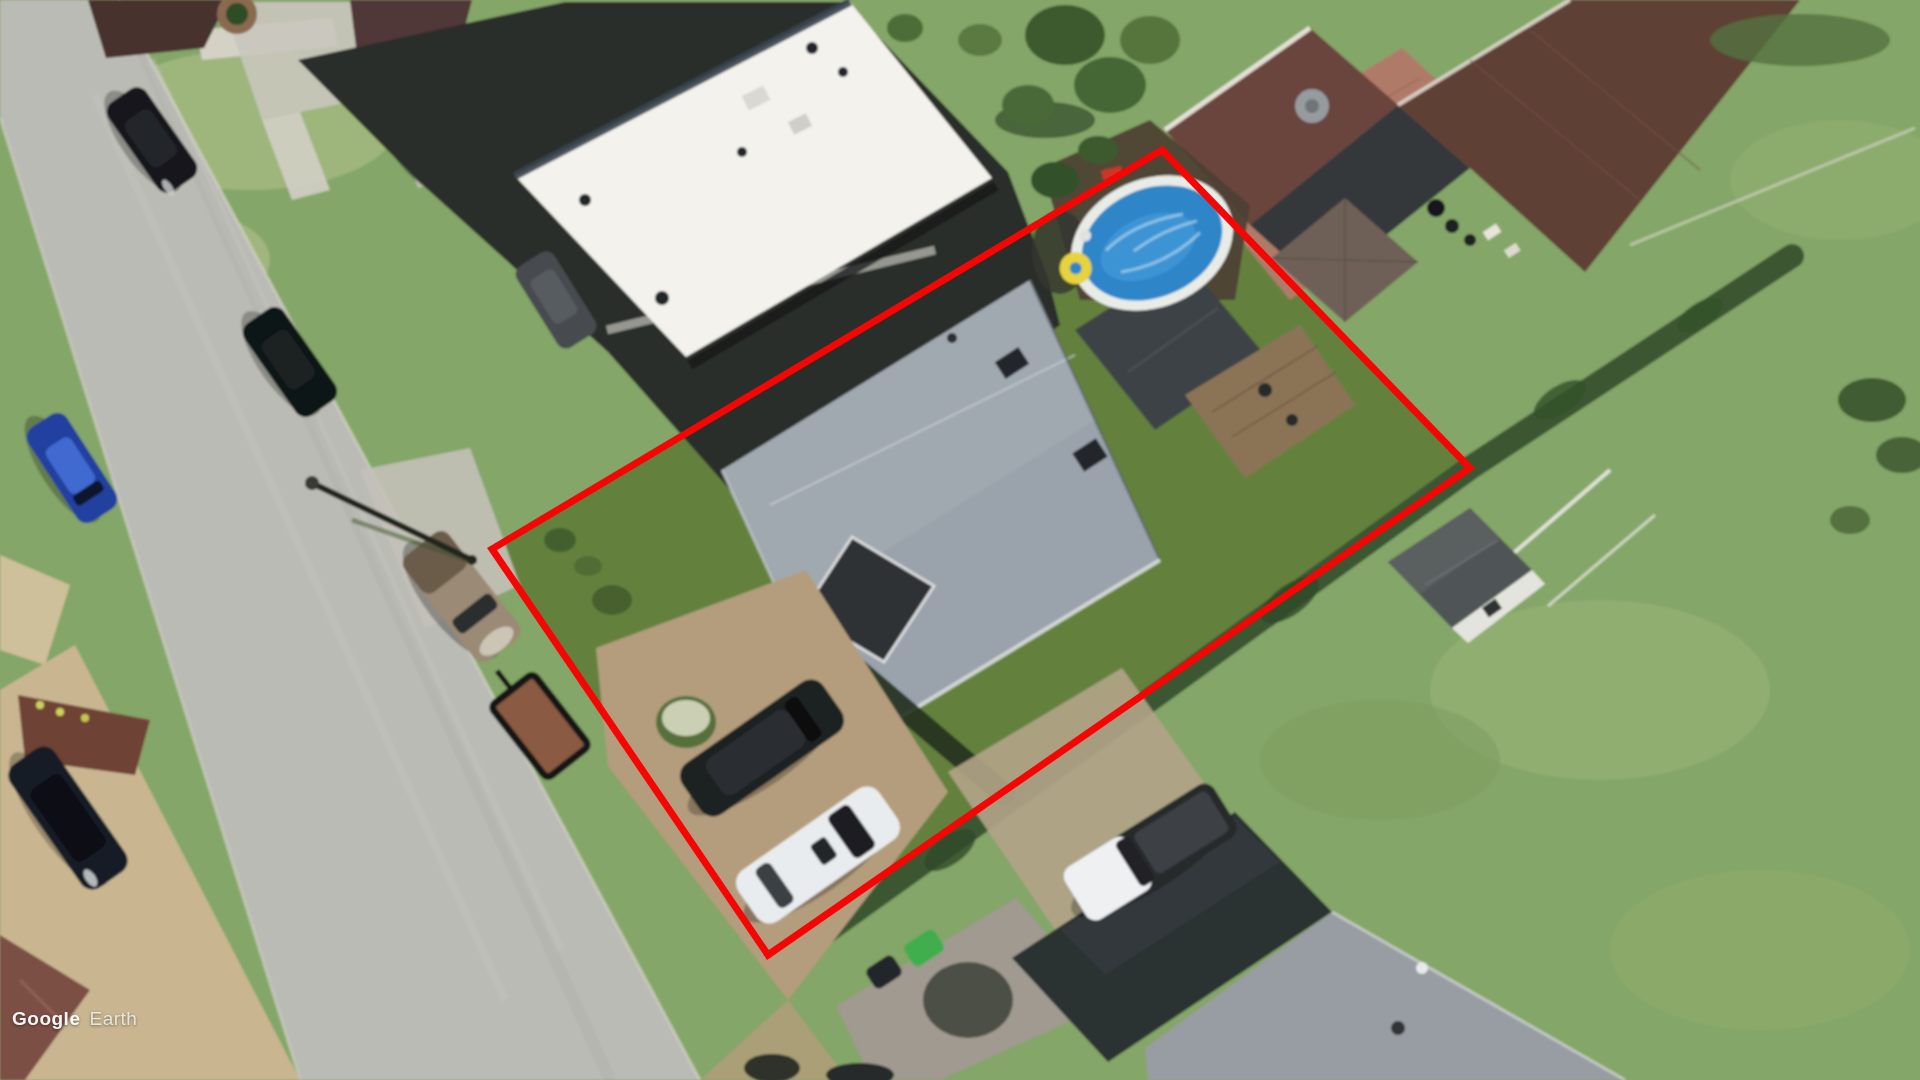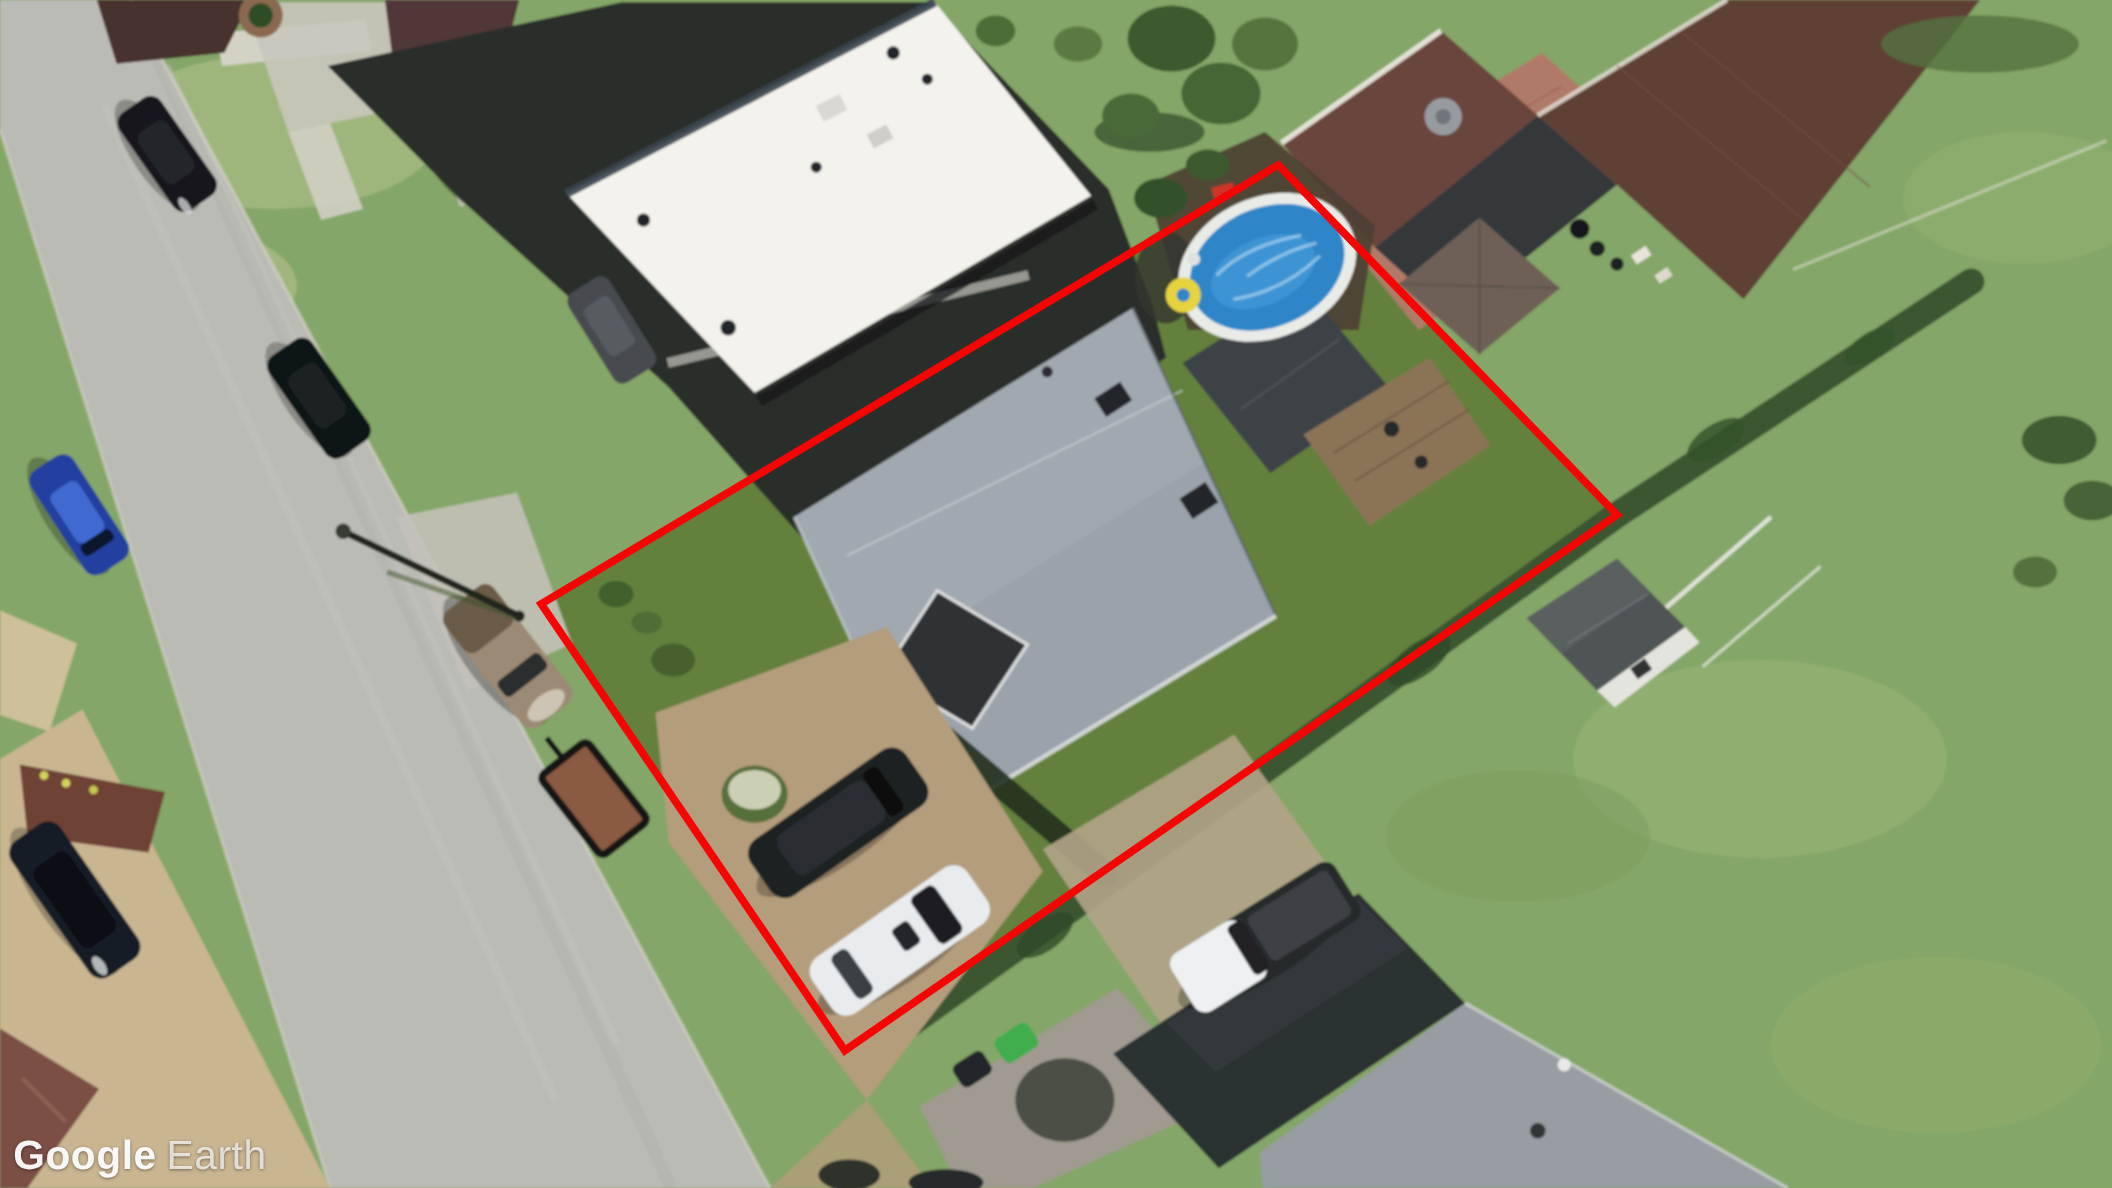--- a/index.html
+++ b/index.html
@@ -1,18 +1,18 @@
 <!DOCTYPE html>
 <html><head>
 <meta charset="utf-8">
 <style>
   html,body{margin:0;padding:0;width:1920px;height:1080px;overflow:hidden;background:#84a667;}
   .stage{position:relative;width:1920px;height:1080px;font-family:"Liberation Sans",sans-serif;}
   .stage svg{position:absolute;left:0;top:0;display:block;}
-  .watermark{position:absolute;left:12px;top:1030px;font-size:37px;letter-spacing:.5px;
+  .watermark{position:absolute;left:12px;top:1008px;font-size:19px;letter-spacing:.5px;
     text-shadow:0 1px 3px rgba(0,0,0,.45);user-select:none;}
   .watermark .w1{color:rgba(255,255,255,.95);font-weight:bold;}
   .watermark .w2{color:rgba(255,255,255,.75);font-weight:normal;margin-left:9px;}
 </style>
 </head>
 <body>
 
 <div class="stage">
 <svg width="1920" height="1080" viewBox="0 0 1920 1080">
   <defs>

